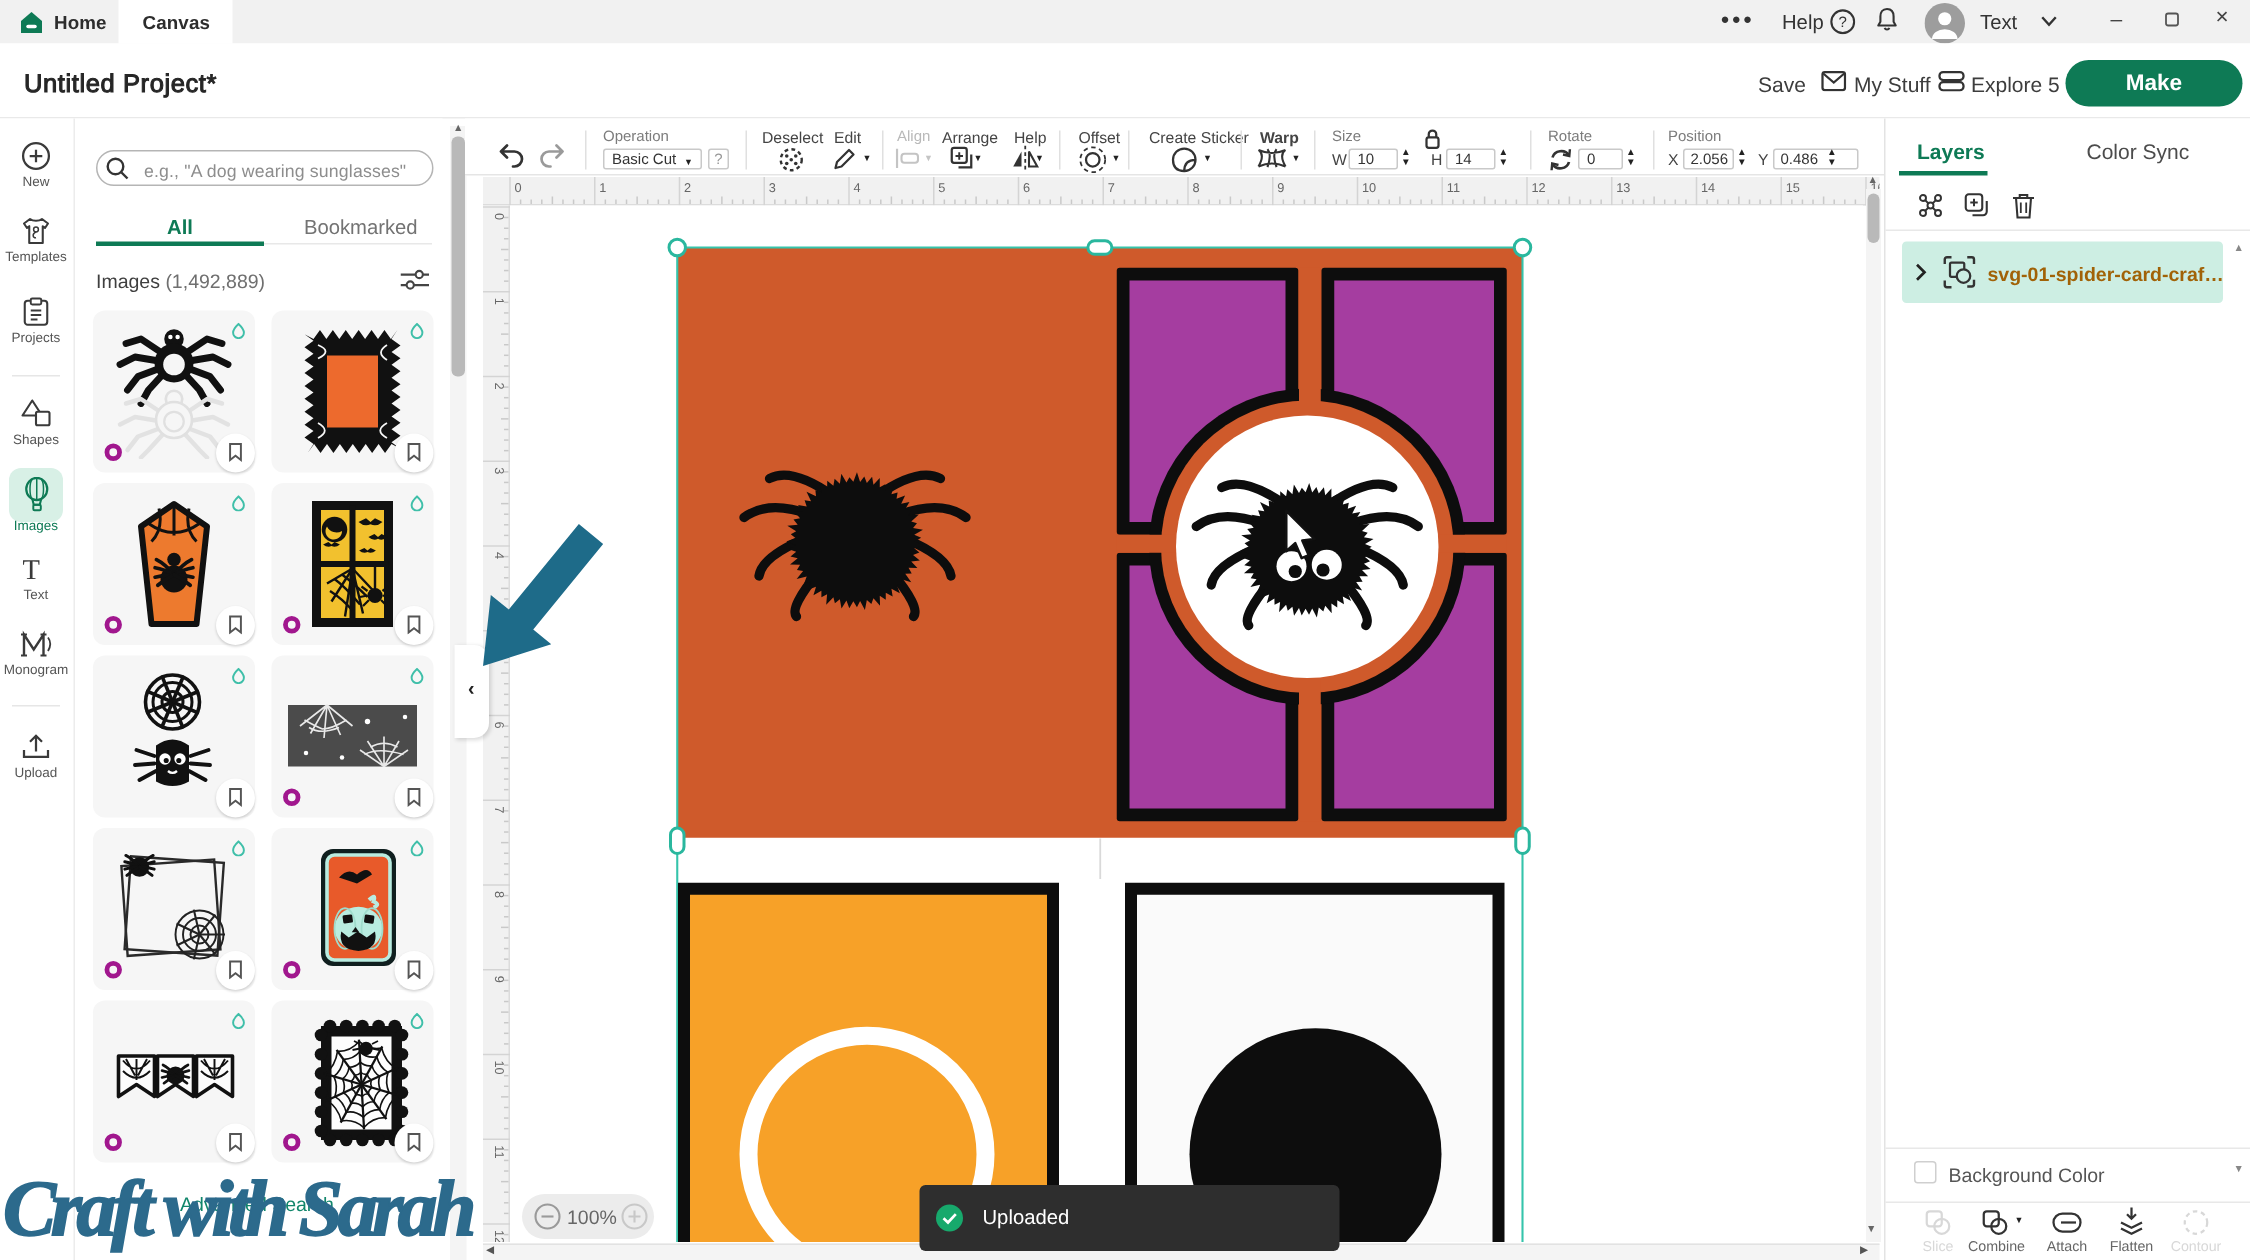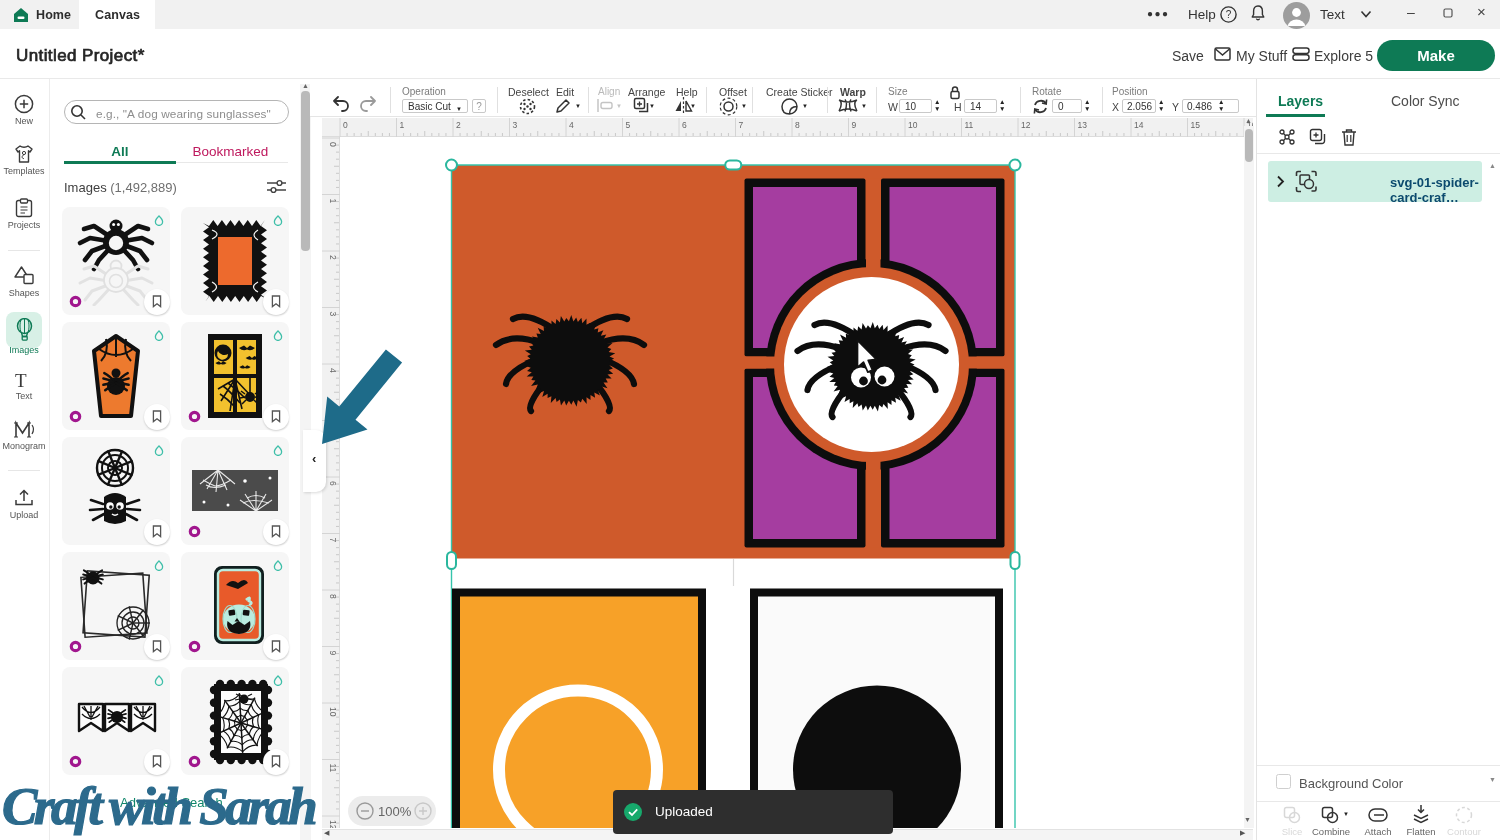--- a/index.html
+++ b/index.html
@@ -138,21 +138,21 @@
 <div class="raillb" style="left:0;top:510px;">Upload</div>
 
 <div class="abs" id="lpanel"></div>
 <div class="abs" style="left:64px;top:100px;width:225px;height:24px;border:1.5px solid #b5b5b5;border-radius:13px;background:#fff;"></div>
 <svg class="abs" style="left:70px;top:104px" width="17" height="17" viewBox="0 0 17 17">
       <circle cx="7" cy="7" r="5.2" fill="none" stroke="#333" stroke-width="1.6"></circle>
       <path d="M11 11 L15 15" stroke="#333" stroke-width="1.6"></path>
     </svg>
 <div class="abs" style="left:96px;top:107px;font-size:11.8px;color:#8d8d8d;letter-spacing:.1px;">e.g., "A dog wearing sunglasses"</div>
 <div class="abs" style="left:64px;top:144px;width:112px;text-align:center;font-size:13.5px;font-weight:700;color:#0e7a55;">All</div>
-<div class="abs" style="left:178px;top:144px;width:105px;text-align:center;font-size:13.5px;color:#be185d;">Bookmarked</div>
+<div class="abs" style="left:188px;top:144px;width:105px;text-align:center;font-size:13.5px;color:#737373;">Bookmarked</div>
 <div class="abs" style="left:64px;top:162px;width:224px;height:1px;background:#e8e8e8;"></div>
 <div class="abs" style="left:64px;top:160.5px;width:112px;height:3.5px;background:#0e7a55;"></div>
 <div class="abs" style="left:64px;top:180px;font-size:13px;color:#3f3f3f;">Images <span style="color:#6f6f6f">(1,492,889)</span></div>
 <svg class="abs" style="left:267px;top:179px" width="19" height="15" viewBox="0 0 19 15">
       <path d="M0 4 H19 M0 11 H19" stroke="#444" stroke-width="1.5"></path>
       <circle cx="12.5" cy="4" r="2.4" fill="#fff" stroke="#444" stroke-width="1.4"></circle>
       <circle cx="6.5" cy="11" r="2.4" fill="#fff" stroke="#444" stroke-width="1.4"></circle>
     </svg>
 <div id="cards">
       <div class="card" style="left:62px;top:207px"></div>
@@ -935,21 +935,21 @@
       <div class="abs" style="left:1257px;top:153px;width:243px;height:1px;background:#e8e8e8;"></div>
       <div class="abs" style="left:1268px;top:161px;width:214px;height:41px;background:#cdeee3;border-radius:3px;"></div>
       <svg class="abs" style="left:1276px;top:175px" width="9" height="13" viewBox="0 0 9 13">
         <path d="M2 1.5 L7 6.5 L2 11.5" fill="none" stroke="#222" stroke-width="1.8"></path>
       </svg>
       <svg class="abs" style="left:1295px;top:170px" width="23" height="23" viewBox="0 0 23 23">
         <path d="M1.5 6 V3 a1.5 1.5 0 0 1 1.5 -1.5 h3 M16.5 1.5 h3 A1.5 1.5 0 0 1 21 3 v3 M21 16.5 v3 a1.5 1.5 0 0 1 -1.5 1.5 h-3 M6 21.5 H3 A1.5 1.5 0 0 1 1.5 20 v-3" fill="none" stroke="#333" stroke-width="1.6"></path>
         <rect x="5" y="5" width="9.5" height="9.5" rx="1" fill="none" stroke="#333" stroke-width="1.5"></rect>
         <circle cx="14" cy="14" r="4.5" fill="#cdeee3" stroke="#333" stroke-width="1.5"></circle>
       </svg>
-      <div class="abs" style="left:1390px;top:175px;font-size:13px;font-weight:700;color:#0c4a6e;">svg-01-spider-card-craf…</div>
+      <div class="abs" style="left:1325px;top:175px;font-size:13px;font-weight:700;color:#a16207;">svg-01-spider-card-craf…</div>
       <div class="abs" style="left:1489px;top:162px;font-size:7px;color:#888;">▲</div>
       <div class="abs" style="left:1489px;top:776px;font-size:7px;color:#888;">▼</div>
       <div class="abs" style="left:1257px;top:765px;width:243px;height:1px;background:#e8e8e8;"></div>
       <div class="abs" style="left:1276px;top:774px;width:15px;height:15px;border:1.5px solid #cfcfcf;border-radius:2.5px;background:#fff;"></div>
       <div class="abs" style="left:1299px;top:776px;font-size:13px;color:#555;">Background Color</div>
       <div class="abs" style="left:1257px;top:801px;width:243px;height:1px;background:#e8e8e8;"></div>
       <svg class="abs" style="left:1283px;top:806px" width="18" height="18" viewBox="0 0 18 18">
         <rect x="1.5" y="1.5" width="10" height="10" rx="2" fill="none" stroke="#d8d8d8" stroke-width="1.5"></rect>
         <circle cx="11.5" cy="11.5" r="5" fill="none" stroke="#d8d8d8" stroke-width="1.5"></circle>
       </svg>

